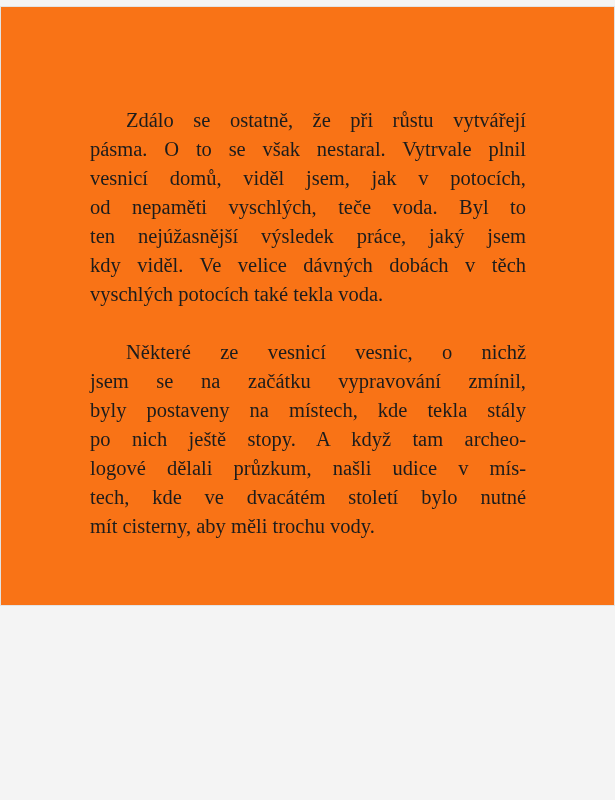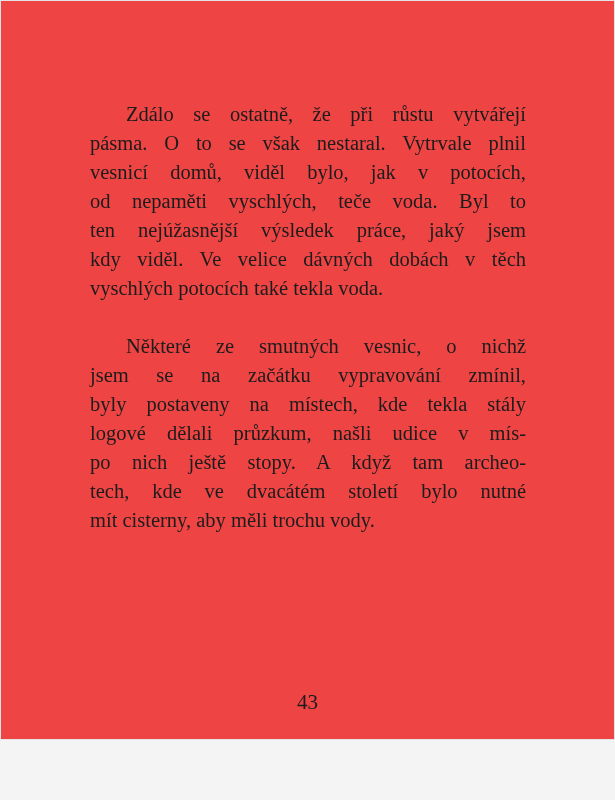--- a/index.html
+++ b/index.html
@@ -3,23 +3,23 @@
 <meta charset="utf-8">
 <style>
   html, body {
     margin: 0;
     padding: 0;
     background: #f4f4f4;
   }
   .page {
     position: relative;
     width: 615px;
-    height: 740px;
-    margin: 0 auto;
-    background: #ef4444;
+    height: 600px;
+    margin: 6px auto;
+    background: #f97316;
     outline: 1px solid #e3e3e3;
     outline-offset: -1px;
     font-family: "Liberation Serif", "DejaVu Serif", serif;
     color: #1c1c1c;
     box-sizing: border-box;
     overflow: hidden;
   }
   .text-block {
     position: absolute;
     left: 90px;
@@ -56,30 +56,30 @@
   }
 </style>
 </head>
 <body>
 
 <div class="page">
   <div class="text-block" id="text-block">
       <div class="para">
         <div class="line first-line">Zdálo se ostatně, že při růstu vytvářejí</div>
         <div class="line">pásma. O to se však nestaral. Vytrvale plnil</div>
-        <div class="line">vesnicí domů, viděl bylo, jak v potocích,</div>
+        <div class="line">vesnicí domů, viděl jsem, jak v potocích,</div>
         <div class="line">od nepaměti vyschlých, teče voda. Byl to</div>
         <div class="line">ten nejúžasnější výsledek práce, jaký jsem</div>
         <div class="line">kdy viděl. Ve velice dávných dobách v těch</div>
         <div class="line last-line">vyschlých potocích také tekla voda.</div>
       </div>
       <div class="para">
-        <div class="line first-line">Některé ze smutných vesnic, o nichž</div>
+        <div class="line first-line">Některé ze vesnicí vesnic, o nichž</div>
         <div class="line">jsem se na začátku vypravování zmínil,</div>
         <div class="line">byly postaveny na místech, kde tekla stály</div>
+        <div class="line">po nich ještě stopy. A když tam archeo-</div>
         <div class="line">logové dělali průzkum, našli udice v mís-</div>
-        <div class="line">po nich ještě stopy. A když tam archeo-</div>
         <div class="line">tech, kde ve dvacátém století bylo nutné</div>
         <div class="line last-line">mít cisterny, aby měli trochu vody.</div>
       </div>
     </div>
   <div class="page-number">43</div>
 </div>
 
 </body></html>

